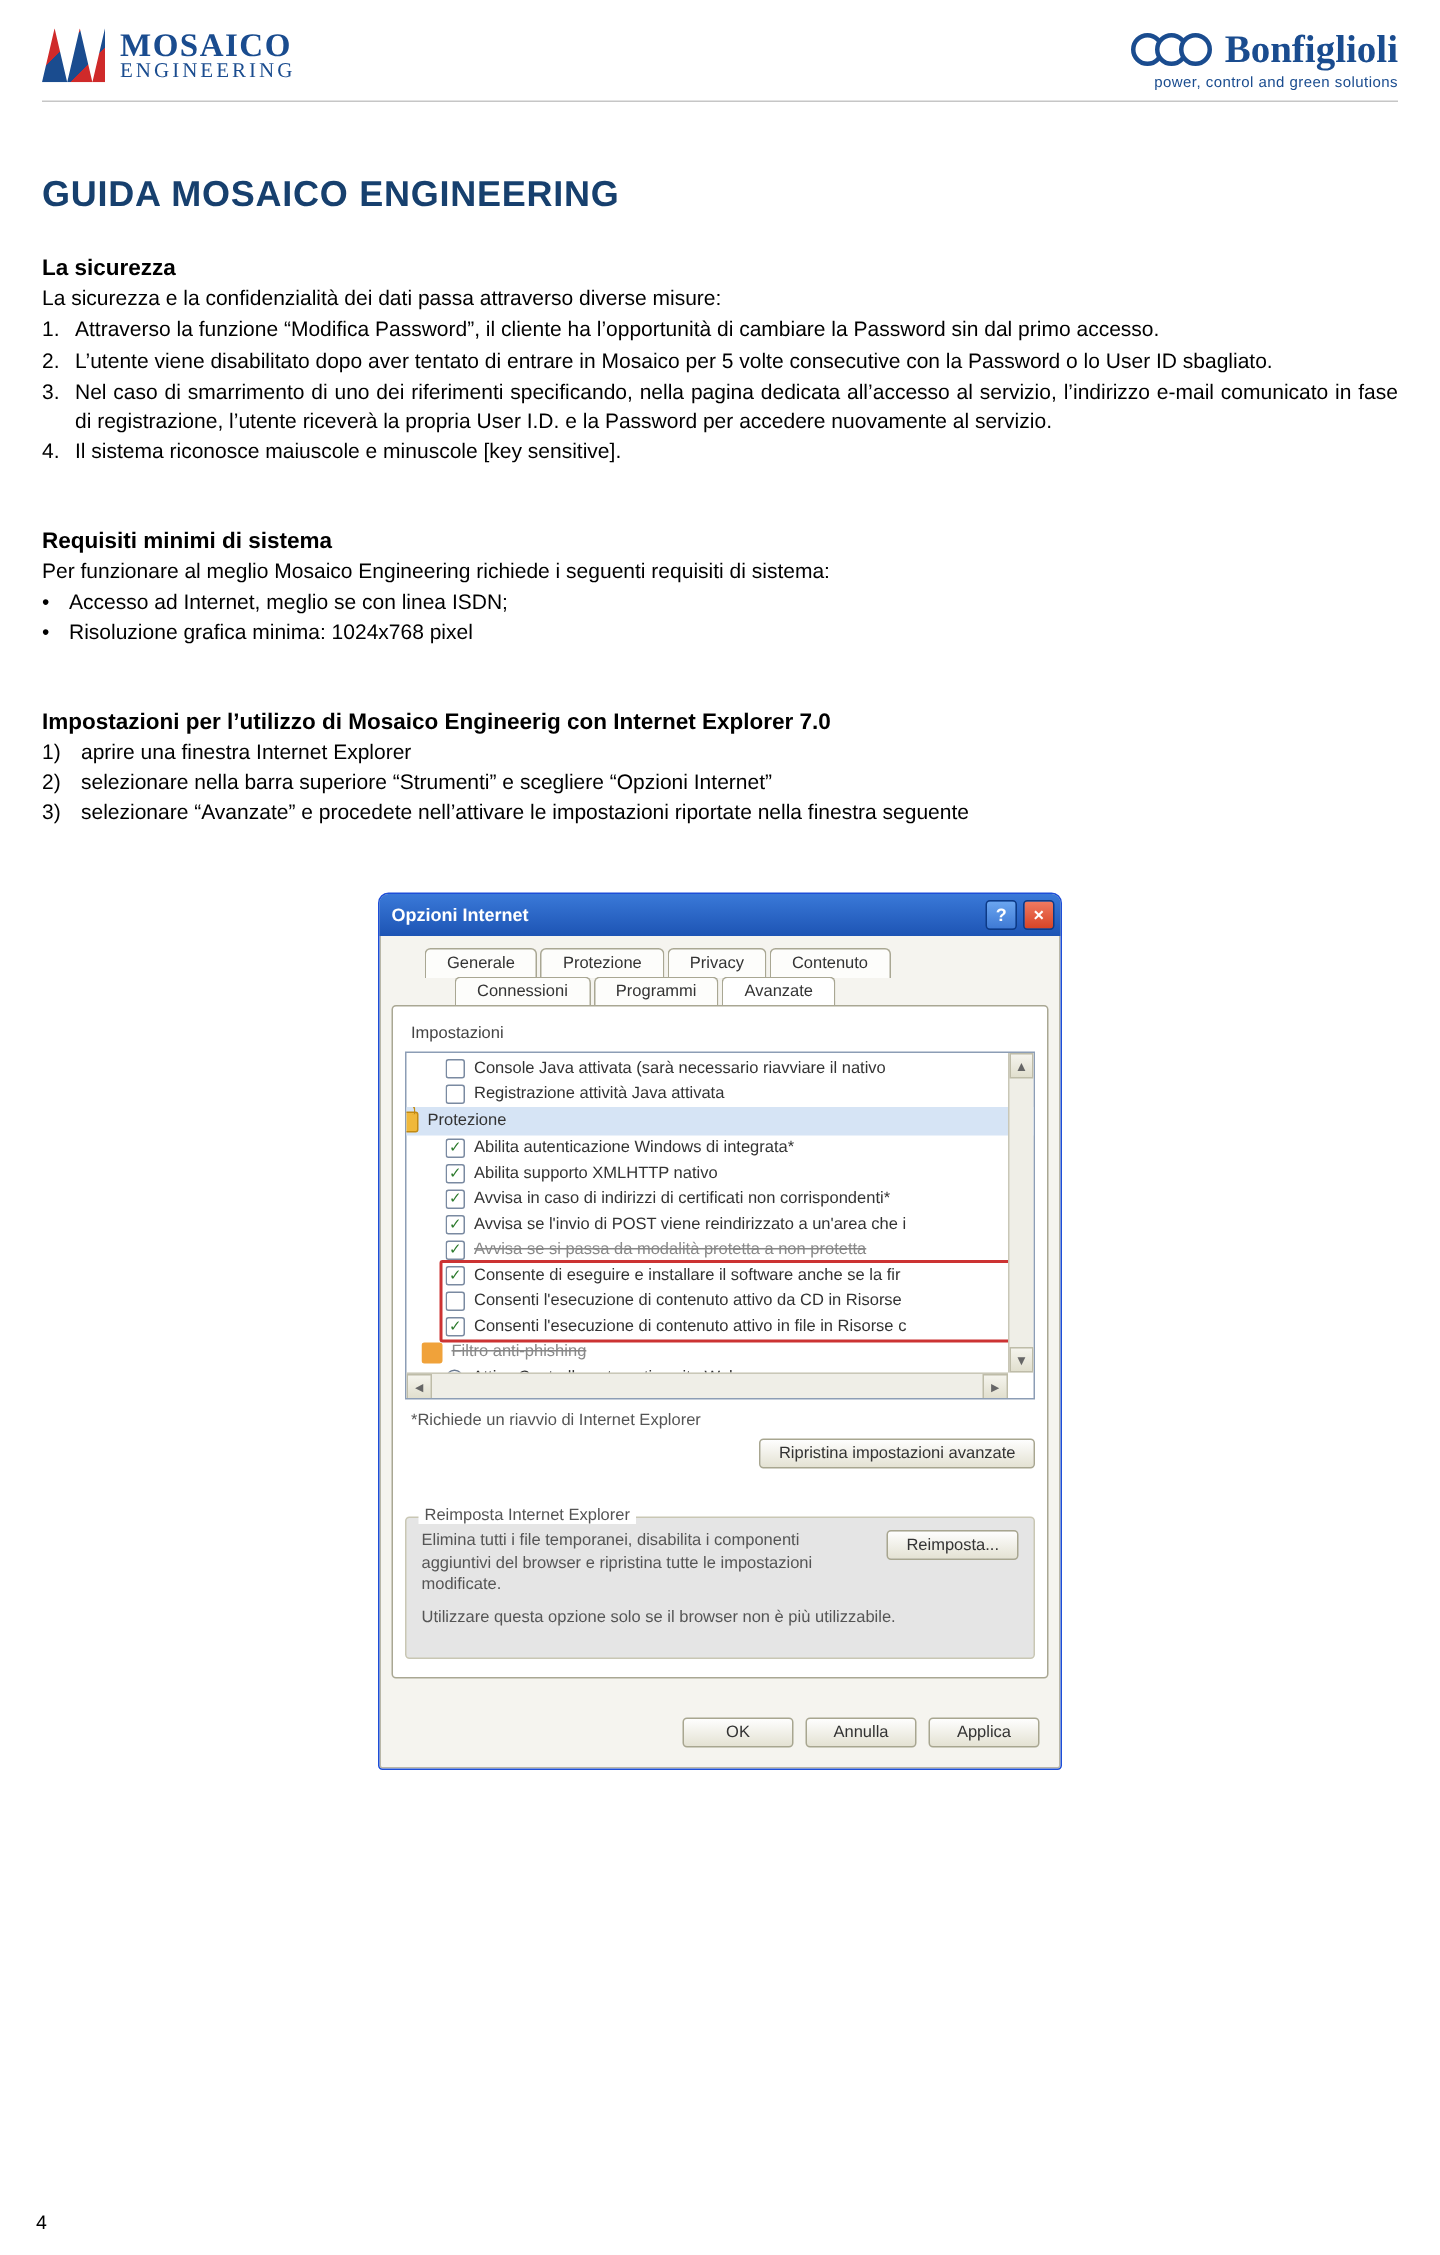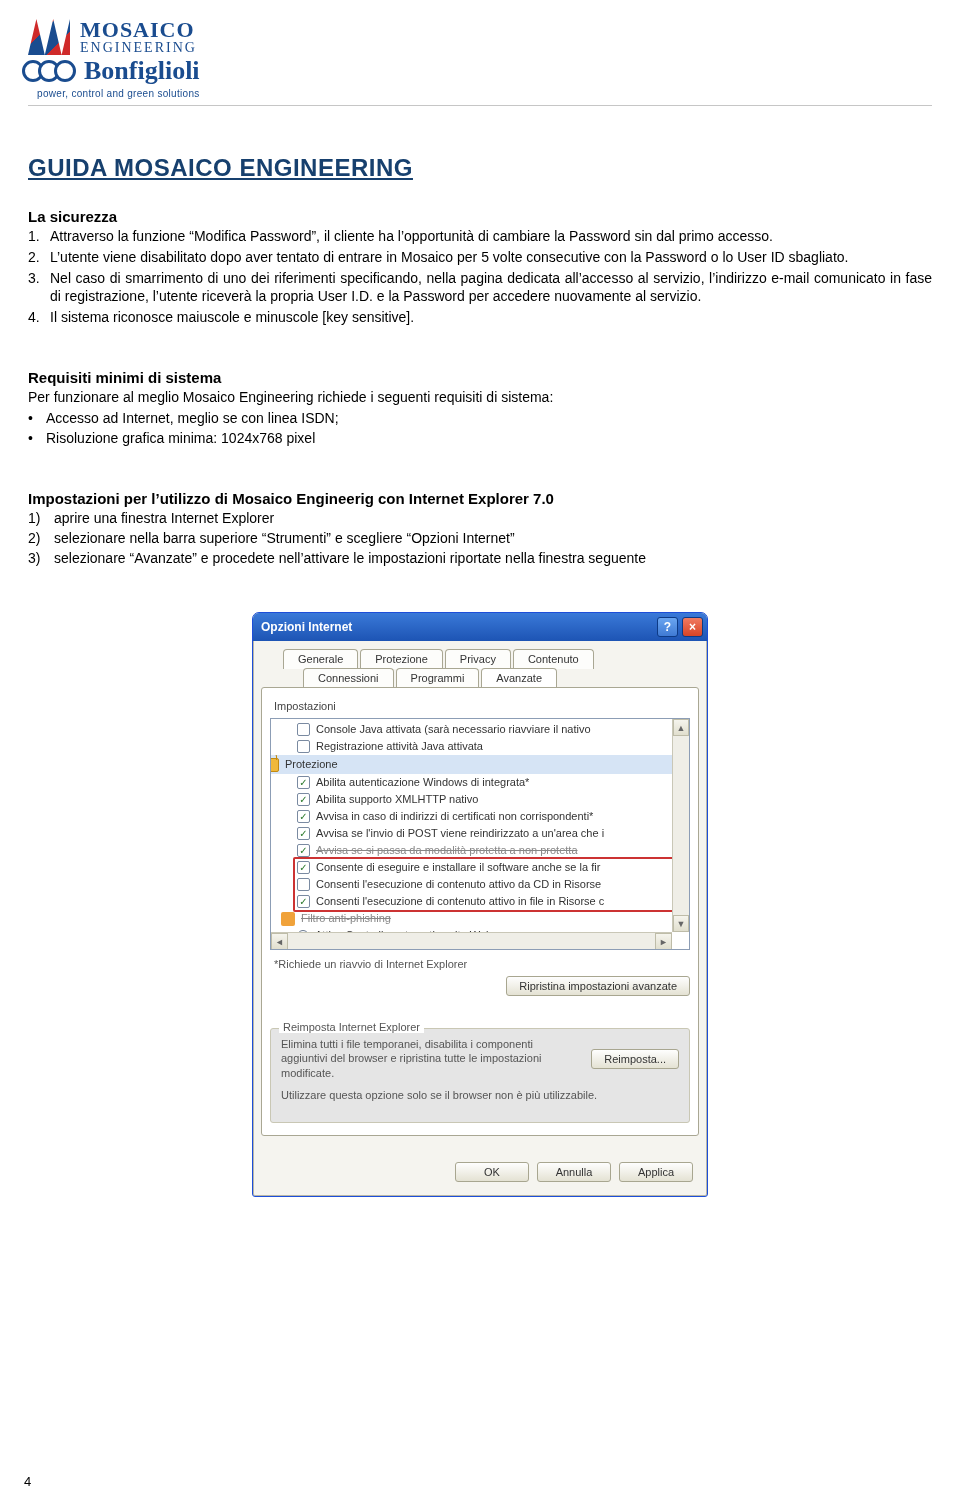--- a/index.html
+++ b/index.html
@@ -3,21 +3,21 @@
 <meta charset="utf-8">
 <style>
   * { box-sizing: border-box; margin: 0; padding: 0; }
   body {
     width: 960px; min-height: 1503px;
     font-family: Verdana, Arial, sans-serif;
     background: #fff; color: #000;
     position: relative;
   }
   .page { padding: 18px 28px 40px 28px; }
-  .header { display: flex; justify-content: space-between; align-items: flex-start; padding-bottom: 6px; border-bottom: 1px solid #c6c6c6; flex-direction: column; }
+  .header { display: flex; justify-content: space-between; align-items: flex-start; padding-bottom: 6px; border-bottom: 1px solid #c6c6c6; }
   .logo-left { display: flex; align-items: center; gap: 10px; }
   .logo-left .mark {
     width: 42px; height: 36px;
     background: linear-gradient(135deg,#cf2a2a 0 35%,#1a4c8f 35% 70%,#cf2a2a 70% 100%);
     clip-path: polygon(0 100%, 20% 0, 40% 100%, 60% 0, 80% 100%, 100% 0, 100% 100%);
   }
   .logo-left .txt { font-family: Georgia, "Times New Roman", serif; color: #1a4c8f; line-height: 1.05; }
   .logo-left .txt .l1 { font-size: 22px; font-weight: bold; letter-spacing: 1px; }
   .logo-left .txt .l2 { font-size: 14px; letter-spacing: 2px; }
   .logo-right { text-align: right; }
@@ -25,21 +25,21 @@
   .logo-right .ico {
     display: inline-flex; gap: -4px;
   }
   .logo-right .ico span {
     width: 22px; height: 22px; border: 3px solid #1a4c8f; border-radius: 50%;
     display: inline-block; margin-left: -6px; background: #fff;
   }
   .logo-right .bname { font-family: Georgia, serif; font-weight: bold; font-size: 26px; color: #1a4c8f; }
   .logo-right .tag { font-size: 10px; color: #1a4c8f; letter-spacing: 0.3px; margin-top: 2px; }
   .content { padding-top: 48px; }
-  h1.doc-title { font-family: Verdana, Arial, sans-serif; font-weight: 900; font-size: 24px; color: #17406e; letter-spacing: 0.5px; margin-bottom: 26px; text-decoration: underline; }
+  h1.doc-title { font-family: Verdana, Arial, sans-serif; font-weight: 900; font-size: 24px; color: #17406e; letter-spacing: 0.5px; margin-bottom: 26px; }
   h2.sec { font-size: 15px; font-weight: bold; margin-bottom: 2px; }
   p.lead { font-size: 14px; line-height: 1.35; margin-bottom: 2px; }
   ol.num { list-style: none; padding-left: 0; font-size: 14px; line-height: 1.35; }
   ol.num li { display: flex; margin-bottom: 2px; }
   ol.num li .n { min-width: 22px; }
   ol.num li .t { flex: 1; text-align: justify; }
   .block { margin-bottom: 42px; }
   ul.bul { list-style: none; padding-left: 0; font-size: 14px; line-height: 1.4; }
   ul.bul li::before { content: "\2022"; display: inline-block; width: 18px; }
   ol.paren { list-style: none; padding-left: 0; font-size: 14px; line-height: 1.4; }
@@ -141,21 +141,21 @@
   }
   .btnrow-right { display: flex; justify-content: flex-end; margin-top: 4px; }
   .fieldset {
     border: 1px solid #c9c7b4; border-radius: 3px; margin-top: 32px;
     padding: 8px 10px 20px 10px; position: relative; background: #e5e5e5;
   }
   .fieldset .legend {
     position: absolute; top: -8px; left: 8px; background: #fff; padding: 0 4px;
     font-size: 11px; color: #555;
   }
-  .fs-body { display: flex; gap: 12px; align-items: center; }
+  .fs-body { display: flex; gap: 12px; align-items: flex-start; }
   .fs-text { font-size: 11px; color: #555; line-height: 1.3; flex: 1; }
   .dlg-footer {
     display: flex; justify-content: flex-end; gap: 8px;
     padding: 26px 6px 4px 6px;
   }
   .dlg-footer .btn { min-width: 74px; text-align: center; }
   .pagenum { position: absolute; left: 24px; bottom: 14px; font-size: 13px; }
 </style>
 </head>
 <body>
@@ -181,20 +181,21 @@
       </div>
       <div class="tag">power, control and green solutions</div>
     </div>
   </div>
 
   <div class="content">
     <h1 class="doc-title">GUIDA MOSAICO ENGINEERING</h1>
 
     <div class="block">
       <h2 class="sec">La sicurezza</h2>
+      <p class="lead">La sicurezza e la confidenzialità dei dati passa attraverso diverse misure:</p>
       <ol class="num">
         <li>
             <span class="n">1.</span>
             <span class="t">Attraverso la funzione “Modifica Password”, il cliente ha l’opportunità di cambiare la Password sin dal primo accesso.</span>
           </li>
         <li>
             <span class="n">2.</span>
             <span class="t">L’utente viene disabilitato dopo aver tentato di entrare in Mosaico per 5 volte consecutive con la Password o lo User ID sbagliato.</span>
           </li>
         <li>

